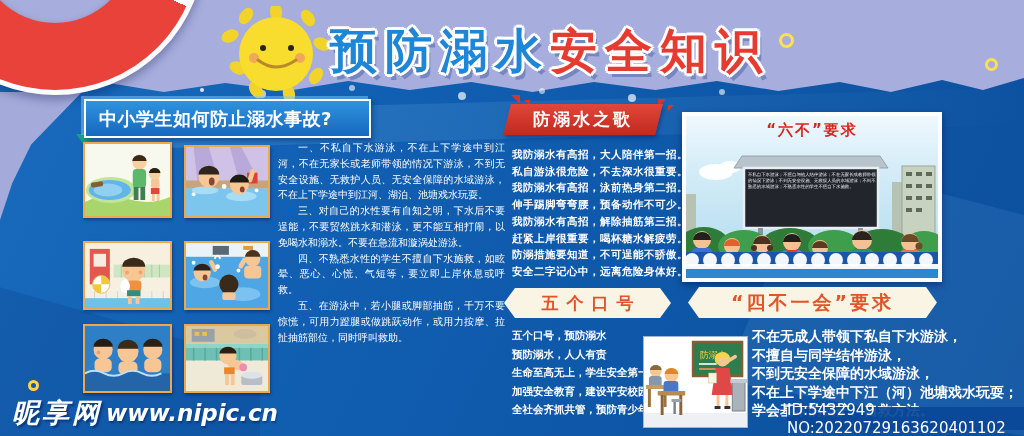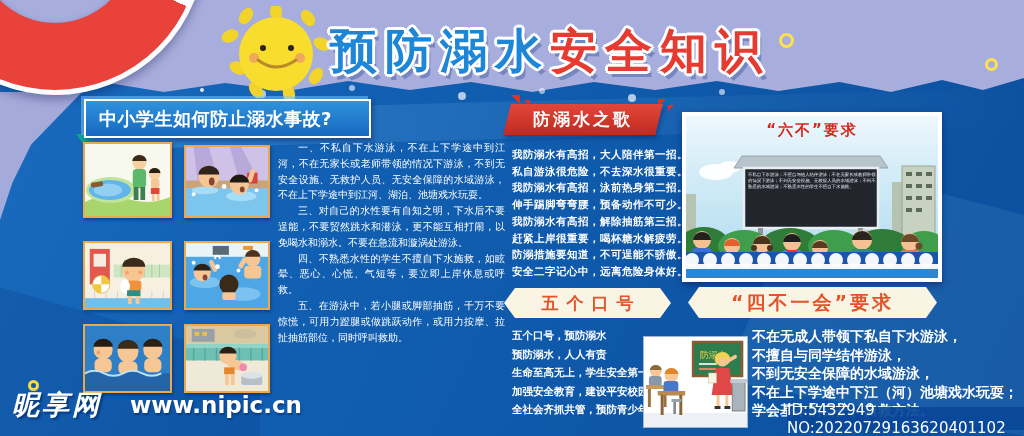--- a/index.html
+++ b/index.html
@@ -101,24 +101,24 @@
   .hex-four { left:688px; top:287px; width:249px; height:31px; font-size:19px; letter-spacing:3px; }
   .four-lines { position:absolute; left:752px; top:327px; color:#fff; font-size:14px; line-height:18.6px; font-weight:bold; white-space:nowrap; }
 
   .classroom { position:absolute; left:643px; top:336px; width:105px; height:92px; background:#fff;
     border:1px solid #9db7d6; overflow:hidden; }
   .classroom svg { display:block; width:100%; height:100%; }
 
   
   .id-strip { position:absolute; left:787px; top:407px; width:237px; height:23px; background:rgba(9,70,152,.92);
     display:flex; align-items:center; justify-content:center; color:#fff; font-size:15px; }
-  .wm { position:absolute; left:12px; top:387px; display:flex; align-items:center; gap:28px; color:#fff; }
+  .wm { position:absolute; left:12px; top:395px; display:flex; align-items:center; gap:4px; color:#fff; }
   .wm-cn { font-size:27px; font-weight:bold; font-style:italic; letter-spacing:3px;
     text-shadow:2px 2px 2px rgba(0,30,90,.55); }
-  .wm-url { font-size:23px; font-weight:bold; text-shadow:1px 2px 2px rgba(0,30,90,.5); }
+  .wm-url { font-size:23px; font-weight:bold; font-style:italic; text-shadow:1px 2px 2px rgba(0,30,90,.5); }
 </style>
 </head>
 <body>
 
 <div class="poster">
 
   <div class="top-band"></div>
   <div class="band-wedge"></div>
   <div class="tex-a"></div>
   <div class="tex-b"></div>

